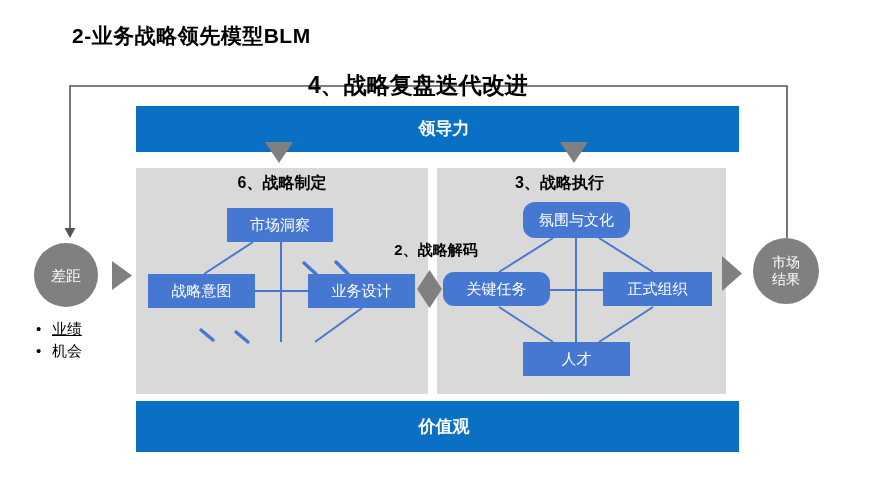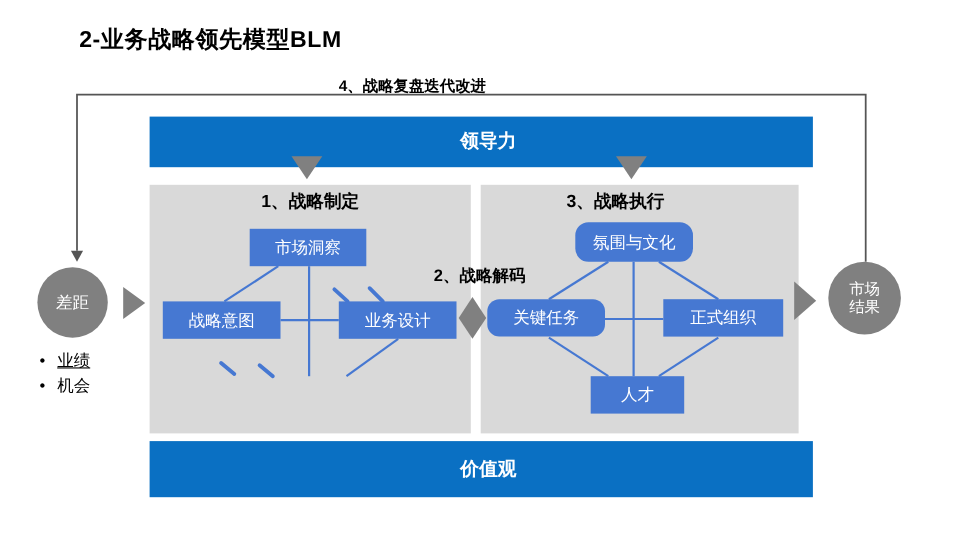--- a/index.html
+++ b/index.html
@@ -10,21 +10,21 @@
     --line-dark:#555555;
     --text-black:#000000;
     --box-text:#FFFFFF;
   }
   html,body{margin:0;padding:0;background:#fff;}
   body{font-family:"Liberation Sans","DejaVu Sans",sans-serif;}
   .slide{position:relative;width:881px;height:495px;background:#fff;overflow:hidden;}
 
   .page-title{position:absolute;left:36px;top:22px;font-size:21px;font-weight:bold;color:var(--text-black);letter-spacing:.5px;margin-left:36px;}
 
-  .loop-label{position:absolute;left:308px;top:70px;font-size:14px;font-weight:bold;color:var(--text-black);z-index:4;}
+  .loop-label{position:absolute;left:308px;top:70px;font-size:23px;font-weight:bold;color:var(--text-black);z-index:4;}
 
   .bar{position:absolute;left:136px;width:590px;background:var(--bar-blue);color:var(--box-text);
        font-weight:bold;font-size:17px;text-align:center;z-index:1;padding-left:13px;}
   .bar-leadership{top:106px;height:46px;line-height:46px;}
   .bar-values{top:401px;height:51px;line-height:51px;}
 
   .panel{position:absolute;top:168px;height:226px;background:var(--panel-gray);z-index:0;}
   .panel-left{left:136px;width:292px;}
   .panel-right{left:437px;width:289px;}
 
@@ -91,32 +91,32 @@
 
     <line class="conn" x1="553" y1="238" x2="499" y2="272"></line>
     <line class="conn" x1="599" y1="238" x2="653" y2="272"></line>
     <line class="conn" x1="576" y1="238" x2="576" y2="342"></line>
     <line class="conn" x1="550" y1="290" x2="603" y2="290"></line>
     <line class="conn" x1="499" y1="307" x2="553" y2="342"></line>
     <line class="conn" x1="653" y1="307" x2="599" y2="342"></line>
   </svg>
 
   <div class="loop-label">4、战略复盘迭代改进</div>
-  <div class="panel-header left">1、战略制定</div>
+  <div class="panel-header left">6、战略制定</div>
   <div class="panel-header right">3、战略执行</div>
   <div class="decode-label">2、战略解码</div>
 
   <div class="node" style="left:227px;top:208px;width:106px;height:34px;text-align:center;">市场洞察</div>
   <div class="node" style="left:148px;top:274px;width:107px;height:34px;">战略意图</div>
   <div class="node" style="left:308px;top:274px;width:107px;height:34px;">业务设计</div>
 
   <div class="node" style="left:523px;top:202px;width:107px;height:36px;border-radius:12px;">氛围与文化</div>
   <div class="node" style="left:443px;top:272px;width:107px;height:34px;border-radius:11px;">关键任务</div>
   <div class="node" style="left:603px;top:272px;width:109px;height:34px;">正式组织</div>
-  <div class="node" style="left:537px;top:342px;width:85px;height:34px;">人才</div>
+  <div class="node" style="left:523px;top:342px;width:107px;height:34px;">人才</div>
 
   <div class="circle circle-gap">
     <span>差距</span>
   </div>
   <div class="circle circle-result">
     <span>市场</span>
     <span>结果</span>
   </div>
 
   <div class="bullets">

